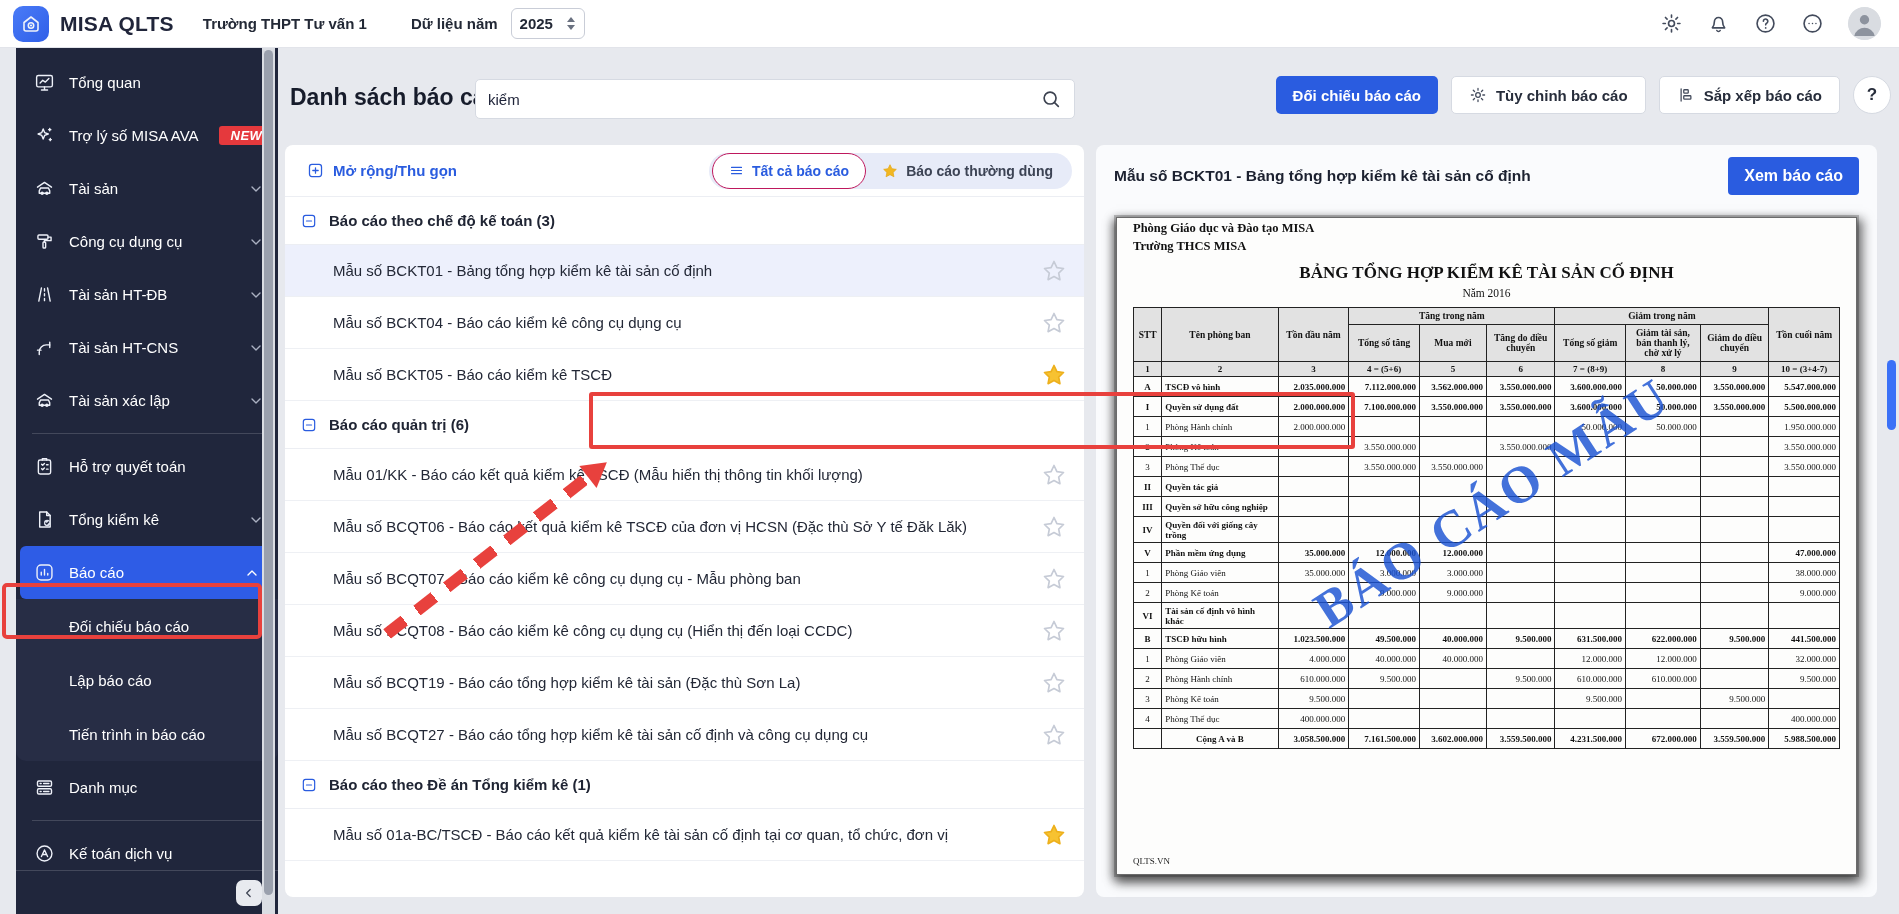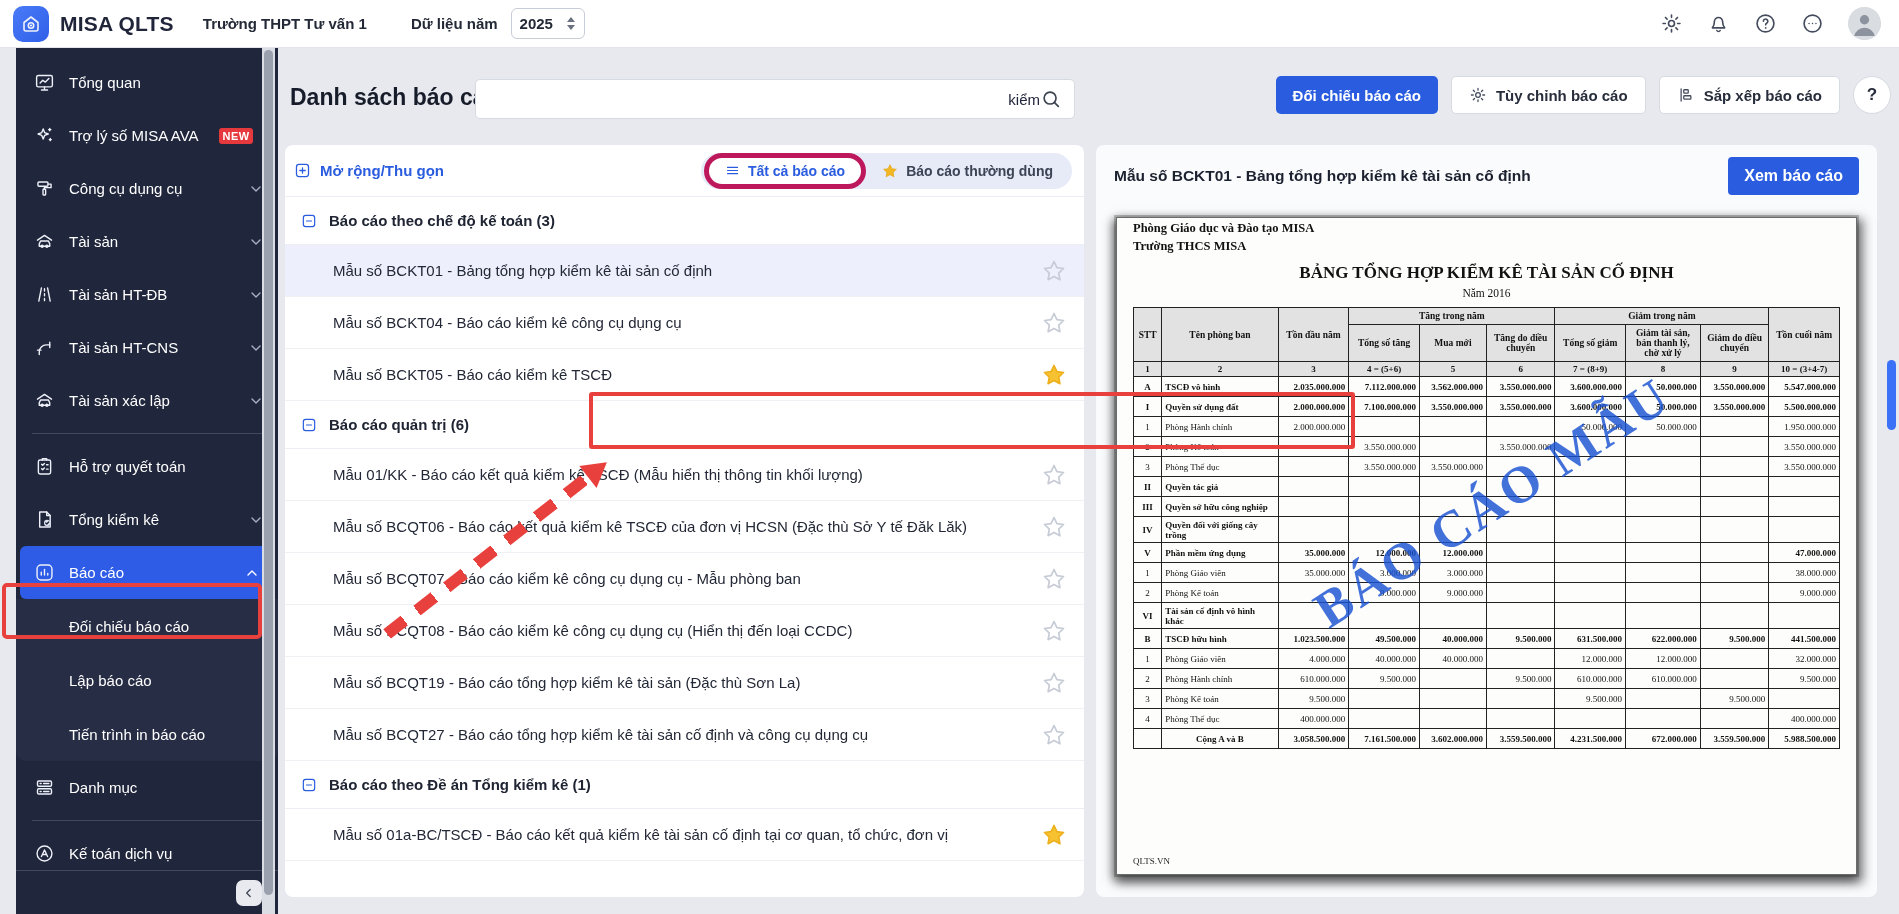--- a/index.html
+++ b/index.html
@@ -25,53 +25,53 @@
 
   
   .sidebar { position:absolute; left:16px; top:48px; width:262px; height:866px; background:#20263c; z-index:5; }
   .side-scrollbar { position:absolute; left:262px; top:48px; width:13px; height:866px; background:#dadde3; z-index:5; }
   .side-scrollbar .thumb { position:absolute; left:2px; top:2px; width:9px; height:845px; background:#9aa0ad; border-radius:5px; }
   .nav-item { height:53px; display:flex; align-items:center; padding:0 14px 0 18px; gap:14px; cursor:pointer; color:#fff; }
   .nav-item .lbl { font-size:15px; font-weight:500; white-space:nowrap; }
   .nav-item svg.ic { flex:0 0 21px; }
   .nav-item .chev { margin-left:auto; }
   .nav-item.active { background:#2e5ce6; border-radius:6px; margin:0 4px; padding-left:14px; }
-  .badge-new { background:#e5393d; color:#fff; font-size:11px; font-weight:bold; border-radius:3px;
-               padding:2px 4px; margin-left:6px; letter-spacing:.4px; }
+  .badge-new { background:#e5393d; color:#fff; font-size:13px; font-weight:bold; border-radius:3px;
+               padding:2px 12px; margin-left:6px; letter-spacing:.4px;font-style:italic; }
   .side-divider { border-top:1px solid rgba(255,255,255,.16); margin:6px 16px; }
   .subnav { background:#272d45; border-radius:0 0 10px 10px; }
   .subnav-item { height:54px; display:flex; align-items:center; padding-left:53px; color:#fff; font-size:15px; cursor:pointer; }
   .side-bottom { position:absolute; left:0; bottom:0; width:100%; height:44px; border-top:1px solid rgba(255,255,255,.16);
                  display:flex; align-items:center; justify-content:flex-end; padding-right:16px; }
   .collapse-btn { width:26px; height:26px; background:#e8eaef; border-radius:7px; display:flex;
                   align-items:center; justify-content:center; cursor:pointer; }
 
   
   .content { position:absolute; left:275px; top:48px; right:0; bottom:0; }
   .page-title { position:absolute; left:15px; top:36px; font-size:23px; font-weight:bold; color:#171c2b; }
   .search-box { position:absolute; left:200px; top:31px; width:600px; height:40px; background:#fff;
                 border:1px solid #d6dae2; border-radius:5px; display:flex; align-items:center; padding:0 12px; }
-  .search-box input { flex:1; border:none; outline:none; font-size:15px; color:#20253a; font-family:inherit; background:transparent;text-align:right; }
+  .search-box input { flex:1; border:none; outline:none; font-size:15px; color:#20253a; font-family:inherit; background:transparent; }
   .actions { position:absolute; top:28px; right:8px; display:flex; gap:13px; height:38px; }
   .btn { height:38px; border-radius:5px; display:flex; align-items:center; gap:9px; padding:0 17px;
          font-size:15px; font-weight:bold; cursor:pointer; white-space:nowrap; }
   .btn-primary { background:#2a5ce0; color:#fff; border:none; }
   .btn-white { background:#fff; color:#272d3b; border:1px solid #d6dae2; }
   .btn-help { width:38px; height:38px; padding:0; justify-content:center; background:#fff; border:1px solid #d6dae2;
               border-radius:50%; color:#272d3b; font-weight:bold; font-size:17px; }
 
   
   .list-panel { position:absolute; left:10px; top:97px; width:799px; bottom:17px; background:#fff; border-radius:8px; overflow:hidden; }
   .list-toolbar { height:52px; display:flex; align-items:center; justify-content:space-between;
-                  padding:0 12px 0 9px; border-bottom:1px solid #eceef3; }
+                  padding:0 12px 0 22px; border-bottom:1px solid #eceef3; }
   .expand-link { display:flex; align-items:center; gap:9px; color:#2a5cdf; font-size:15px; font-weight:bold; cursor:pointer; }
   .tabs-pill { background:#e7ebf8; border-radius:18px; height:36px; display:flex; align-items:center; padding:0 3px; }
   .tab { height:30px; display:flex; align-items:center; gap:8px; padding:0 16px; border-radius:16px;
          font-size:14px; font-weight:bold; cursor:pointer; color:#3c4354; }
-  .tab.active { background:#fff; color:#2a5cdf; height:36px; border-radius:18px; border:5px solid #be185d; }
+  .tab.active { background:#fff; color:#2a5cdf; height:36px; border-radius:18px; border:1px solid #be185d; }
   .section-header { height:48px; display:flex; align-items:center; gap:12px; padding-left:16px;
                     border-bottom:1px solid #eceef3; font-size:15px; font-weight:bold; color:#202534; cursor:pointer; }
   .report-row { height:52px; display:flex; align-items:center; justify-content:space-between;
                 padding:0 18px 0 48px; border-bottom:1px solid #eef0f4; font-size:15px; color:#232836; cursor:pointer; }
   .report-row.selected { background:#edf0fc; }
   .star { width:24px; height:24px; flex:0 0 24px; cursor:pointer; }
   .star polygon { fill:none; stroke:#c6cbd6; stroke-width:1.7; stroke-linejoin:round; }
   .star.star-filled polygon { fill:#f7c231; stroke:#edb01c; }
 
   
@@ -190,37 +190,37 @@
     <div class="nav-item">
       <svg class="ic" width="21" height="21" viewBox="0 0 24 24">
           <path class="s" d="M10.5 4.5l1.6 4.2 4.2 1.6-4.2 1.6-1.6 4.2-1.6-4.2-4.2-1.6 4.2-1.6z"></path>
           <path class="s" d="M18 4v2.6M16.7 5.3h2.6M18.6 15.5v2.4M17.4 16.7h2.4"></path>
         </svg>
       <span class="lbl">Trợ lý số MISA AVA</span>
       <span class="badge-new">NEW</span>
     </div>
     <div class="nav-item">
       <svg class="ic" width="21" height="21" viewBox="0 0 24 24">
-          <rect class="s" x="4.5" y="4.5" width="11.5" height="5" rx="1.2"></rect>
-          <path class="s" d="M16 7h3.5v4H11.8v1.5"></path>
-          <rect class="s" x="10.3" y="12.5" width="3" height="7" rx="1"></rect>
-        </svg>
-      <span class="lbl">Công cụ dụng cụ</span>
-      <svg class="chev" width="16" height="16" viewBox="0 0 24 24">
-          <polyline points="6 9 12 15 18 9" fill="none" stroke="#aab0c2" stroke-width="2" stroke-linecap="round" stroke-linejoin="round"></polyline>
-        </svg>
-    </div>
-    <div class="nav-item">
-      <svg class="ic" width="21" height="21" viewBox="0 0 24 24">
           <path class="s" d="M4 10.5L12 5l8 5.5"></path>
           <path class="s" d="M7.5 11.5h9l1.5 3.2v2.8h-12v-2.8z"></path>
           <circle class="s" cx="9.3" cy="17.5" r="1.2"></circle>
           <circle class="s" cx="14.7" cy="17.5" r="1.2"></circle>
         </svg>
       <span class="lbl">Tài sản</span>
+      <svg class="chev" width="16" height="16" viewBox="0 0 24 24">
+          <polyline points="6 9 12 15 18 9" fill="none" stroke="#aab0c2" stroke-width="2" stroke-linecap="round" stroke-linejoin="round"></polyline>
+        </svg>
+    </div>
+    <div class="nav-item">
+      <svg class="ic" width="21" height="21" viewBox="0 0 24 24">
+          <rect class="s" x="4.5" y="4.5" width="11.5" height="5" rx="1.2"></rect>
+          <path class="s" d="M16 7h3.5v4H11.8v1.5"></path>
+          <rect class="s" x="10.3" y="12.5" width="3" height="7" rx="1"></rect>
+        </svg>
+      <span class="lbl">Công cụ dụng cụ</span>
       <svg class="chev" width="16" height="16" viewBox="0 0 24 24">
           <polyline points="6 9 12 15 18 9" fill="none" stroke="#aab0c2" stroke-width="2" stroke-linecap="round" stroke-linejoin="round"></polyline>
         </svg>
     </div>
     <div class="nav-item">
       <svg class="ic" width="21" height="21" viewBox="0 0 24 24">
           <path class="s" d="M8.5 4.5L5.5 19.5M15.5 4.5l3 15M12 5.5V8M12 11v2.5M12 16.5V19"></path>
         </svg>
       <span class="lbl">Tài sản HT-ĐB</span>
       <svg class="chev" width="16" height="16" viewBox="0 0 24 24">

